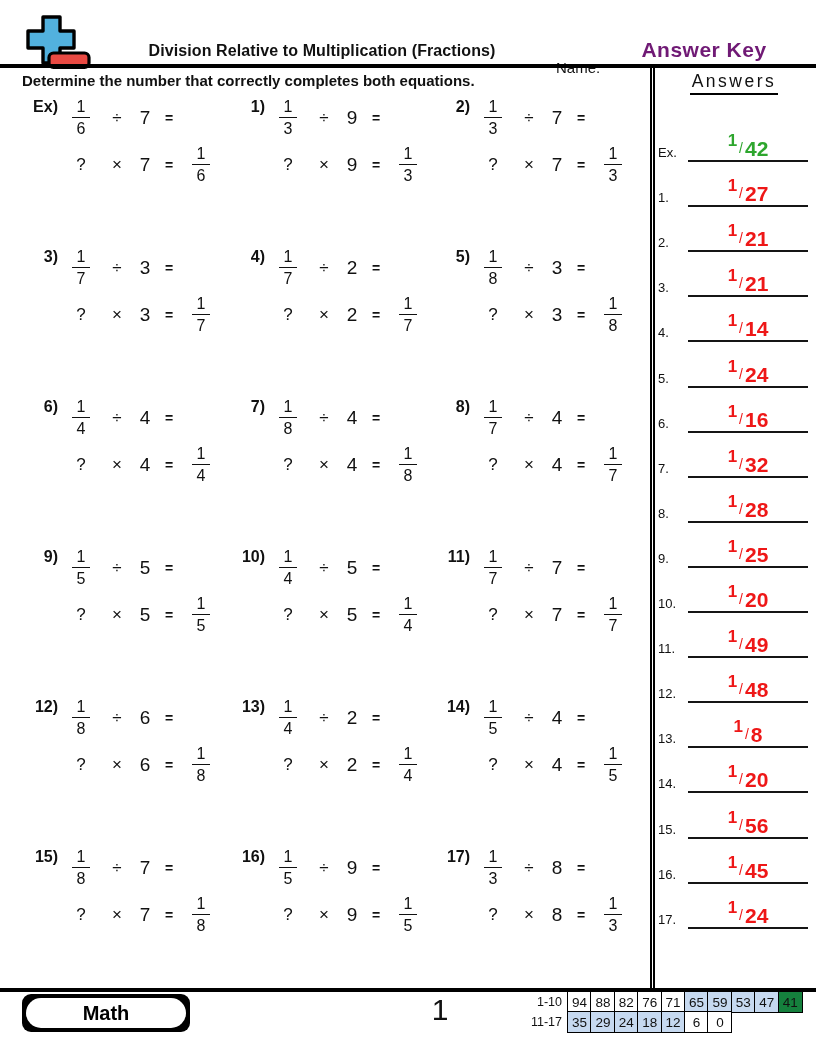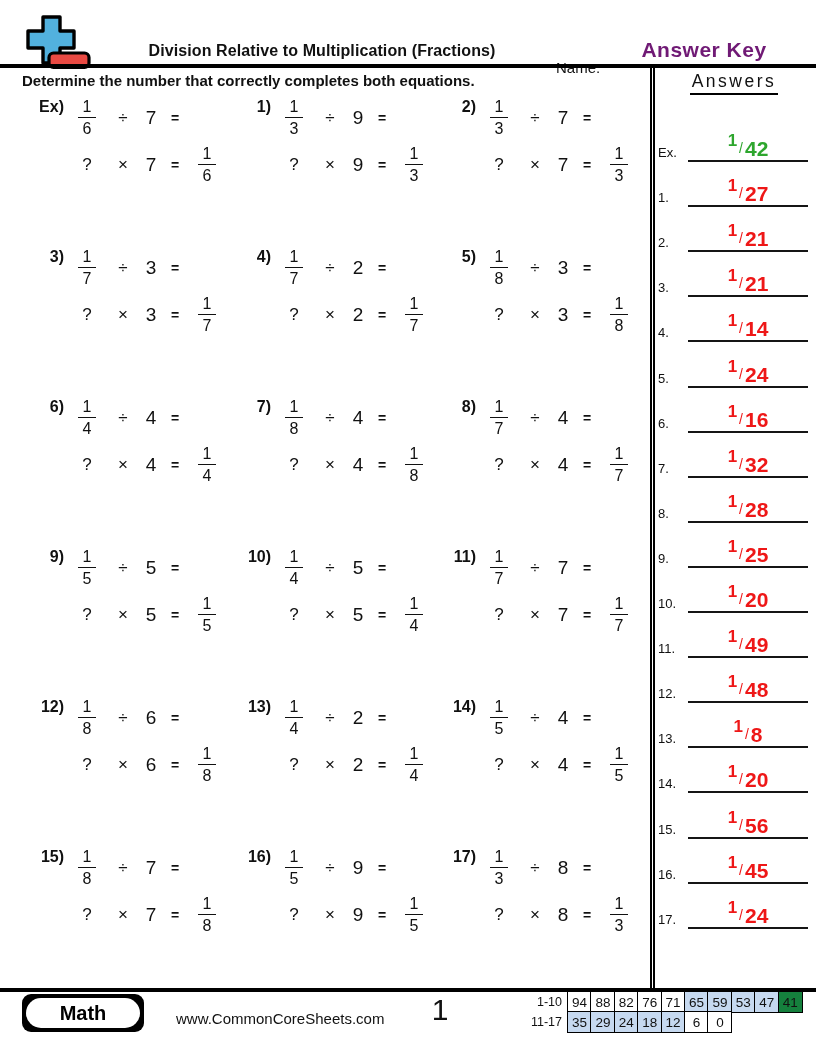--- a/index.html
+++ b/index.html
@@ -26,38 +26,38 @@
     border-bottom:2.5px solid #000; padding:0 2px 1px 2px; }
   .answers-list { position:absolute; left:658px; top:117px; width:150px; }
   .answer-row { display:flex; align-items:flex-end; height:45.1px; }
   .answer-label { width:28px; font-size:13px; color:#111; padding-bottom:2px; }
   .answer-line { flex:1; border-bottom:2.2px solid #151515; margin-left:2px;
     display:flex; justify-content:center; align-items:flex-end; padding-bottom:1px; }
   .a-one  { font-size:17px; font-weight:700; position:relative; top:-8px; }
   .a-slash{ font-size:14px; font-weight:400; position:relative; top:-3px; margin:0 2px; }
   .a-den  { font-size:21px; font-weight:700; line-height:1;text-align:right; }
   
-  .problems { position:absolute; left:28px; top:94px; width:628px;
+  .problems { position:absolute; left:22px; top:94px; width:628px;
     display:grid; grid-template-columns:207px 205px 216px; grid-auto-rows:150px; }
   .problem { display:flex; align-items:flex-start; }
   .p-label { width:36px; text-align:right; font-size:16px; font-weight:700; padding-top:4px;
     white-space:nowrap; }
   .p-eqs { display:grid; grid-template-columns:42px 30px 26px 22px 42px;
     grid-auto-rows:47px; align-items:center; justify-items:center; margin-left:2px; }
   .frac { display:inline-block; text-align:center; line-height:1; }
   .frac .fnum { display:block; font-size:16px; padding:0 5px 2.5px 5px;
     border-bottom:1.7px solid #111; }
   .frac .fden { display:block; font-size:16px; padding-top:2.5px; }
   .p-n  { font-size:19px; }
   .p-op { font-size:17px; }
   .p-eq { font-size:14px; font-weight:600; }
   .p-q  { font-size:17px; }
   
   .rule-bottom { position:absolute; left:0; top:988px; width:816px; height:3.5px; background:#000; }
-  .math-pill { position:absolute; left:22px; top:994px; width:122px; height:38px;
+  .math-pill { position:absolute; left:22px; top:994px; width:168px; height:38px;
     background:#000; border-radius:9px; padding:4px; }
   .math-pill-inner { width:100%; height:100%; background:#fff; border-radius:15px;
     display:flex; align-items:center; justify-content:center; font-size:20px; font-weight:700; color:#000; }
   .site { position:absolute; left:176px; top:1010px; font-size:15px; color:#111; }
   .page-num { position:absolute; left:402px; top:993px; width:76px; text-align:center; font-size:30px; }
   .score { position:absolute; left:525px; top:991px; }
   .score-row { display:flex; align-items:center; }
   .score-row + .score-row { margin-top:-1.6px; }
   .score-label { width:42px; text-align:right; padding-right:5px; font-size:12.5px; }
   .score-cell { width:25px; height:22px; border:1.6px solid #000; margin-left:-1.6px;
@@ -642,21 +642,20 @@
       <span class="a-slash">/</span>
       <span class="a-den">24</span>
     </span>
   </div>
 </div>
 
   <div class="rule-bottom"></div>
   <div class="math-pill">
     <div class="math-pill-inner">Math</div>
   </div>
-  <div class="site">www.CommonCoreSheets.com</div>
   <div class="page-num">1</div>
   <div class="score" id="scoreTable">
       <div class="score-row">
         <span class="score-label">1-10</span>
         <span class="score-cell first">94</span>
         <span class="score-cell">88</span>
         <span class="score-cell">82</span>
         <span class="score-cell">76</span>
         <span class="score-cell">71</span>
         <span class="score-cell" style="background: rgb(198, 217, 240);">65</span>

